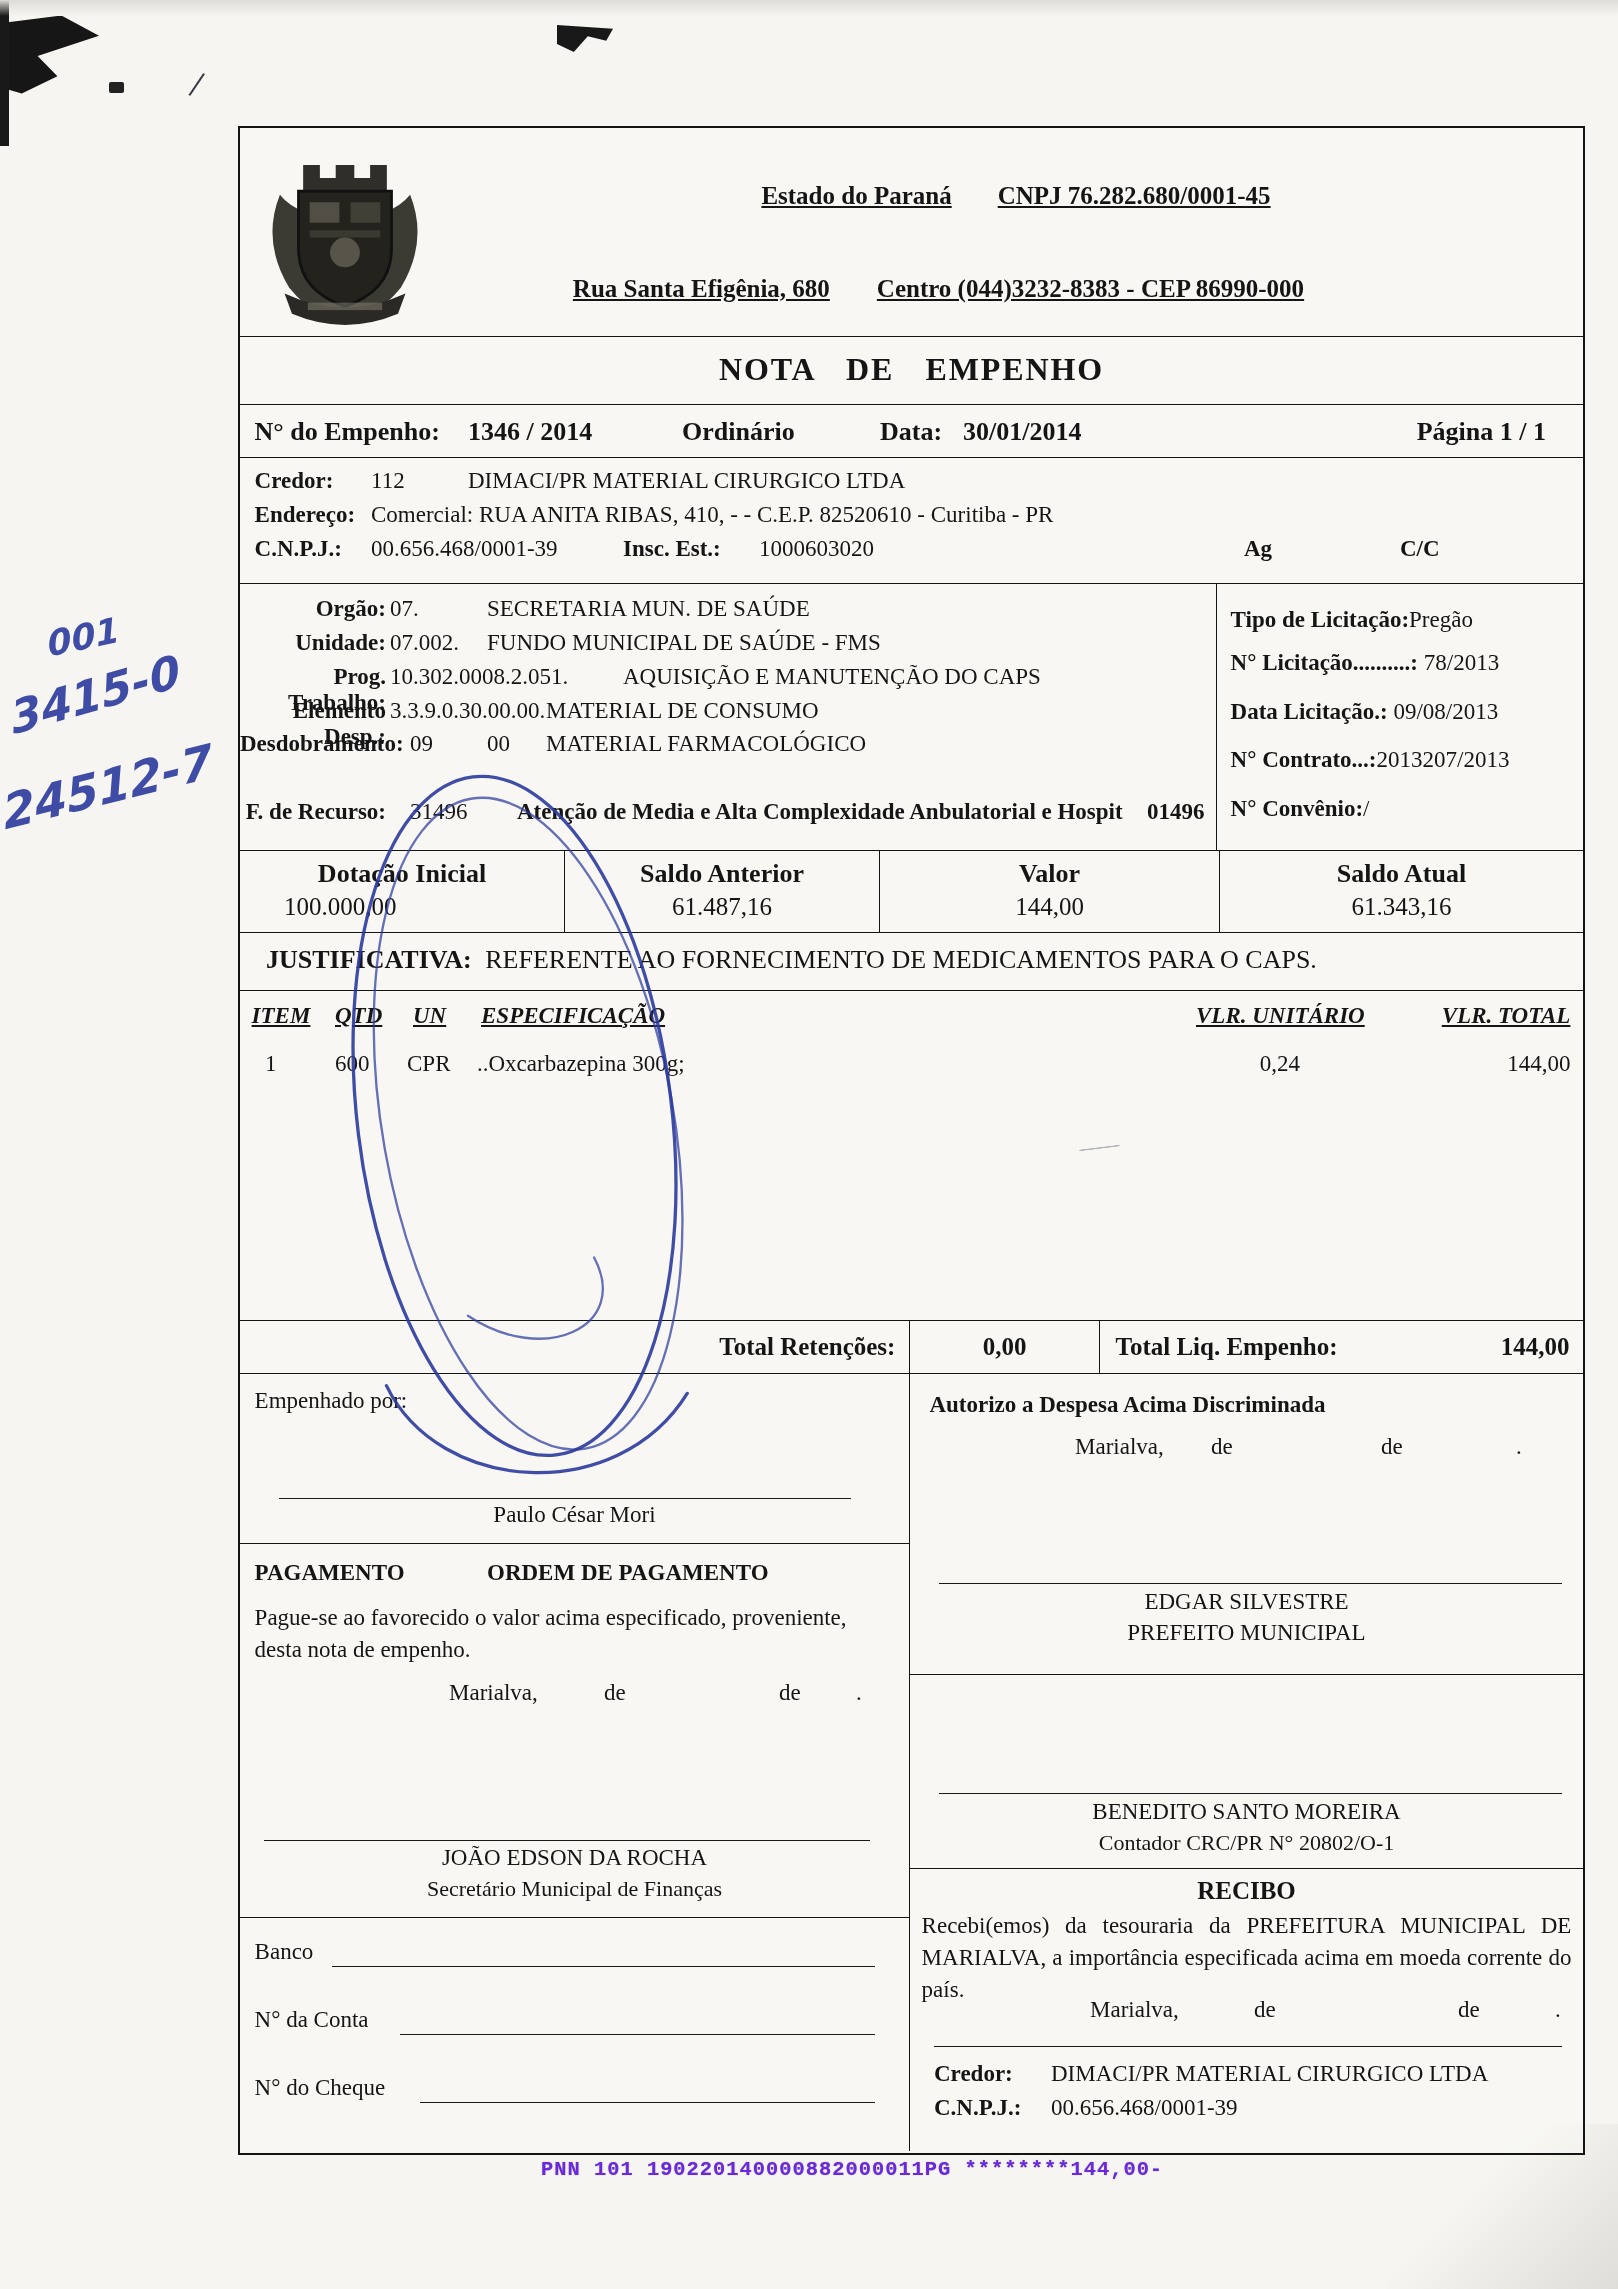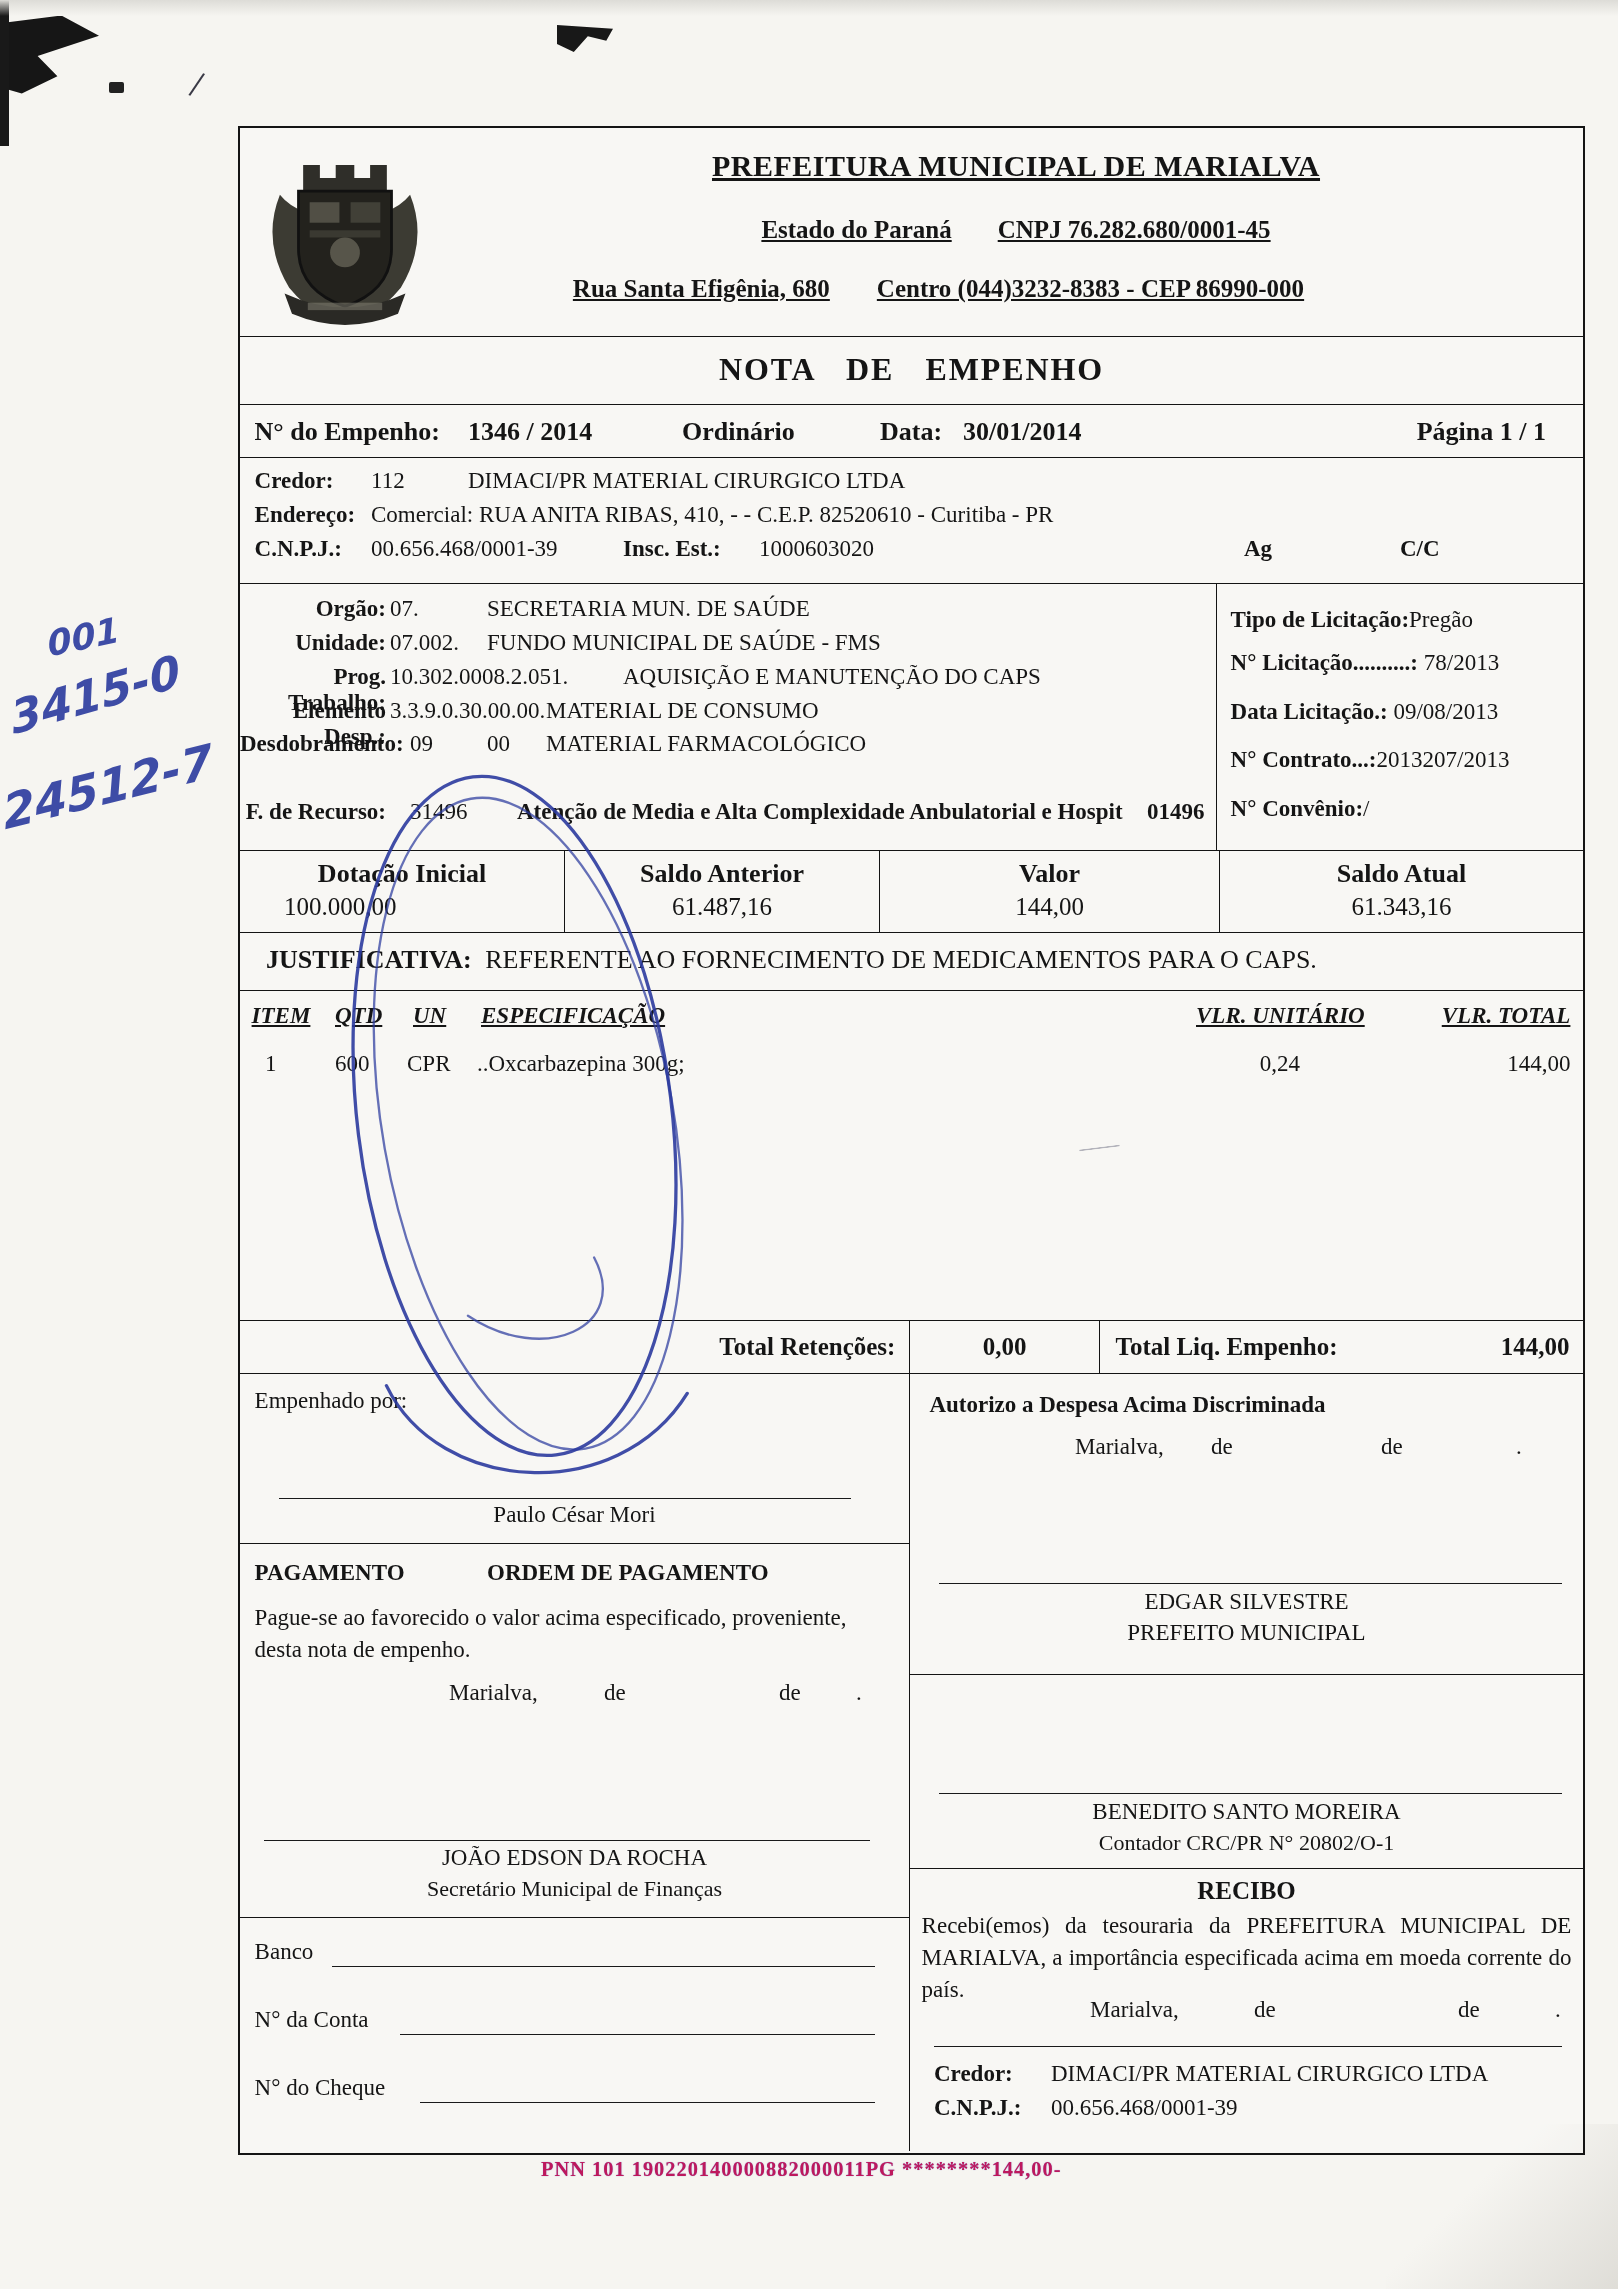--- a/index.html
+++ b/index.html
@@ -111,22 +111,22 @@
   .rb1 { height:301px; } .rb2 { height:194px; } .rb3 { height:281px; }
   .sigline { position:absolute; height:0; border-top:1.9px solid #1a1a1a; }
   .cname { position:absolute; left:0; right:0; text-align:center; }
   .mrow { position:absolute; left:0; right:0; height:29px; }
   .para { position:absolute; line-height:32px; }
   .fillrow { position:absolute; left:0; right:0; height:39px; }
   .fline { position:absolute; height:0; border-bottom:1.9px solid #1a1a1a; top:27px; right:34px; }
 
   
   .dotmatrix { position:absolute; left:541px; top:2158px; z-index:3;
-    font-family:Liberation Serif, serif; font-weight:bold; font-size:20.4px;
-    color:#be185d; letter-spacing:1px; text-shadow:0 0 1px rgba(47,60,184,.55); }
+    font-family:Liberation Mono, monospace; font-weight:bold; font-size:20.4px;
+    color:#6d28d9; letter-spacing:1px; text-shadow:0 0 1px rgba(47,60,184,.55); }
 </style>
 </head>
 <body>
 
 <div class="paper">
 
   <div class="art art-corner"></div>
   <div class="art art-edge"></div>
   <div class="art art-mark1"></div>
   <div class="art art-mark2"></div>
@@ -149,21 +149,20 @@
           <path d="M50 56 h100 v62 q0 45 -50 62 q-50 -17 -50 -62z" fill="#23221d" stroke="#111" stroke-width="3"></path>
           <rect x="62" y="68" width="32" height="22" fill="#5c5b50" opacity=".8"></rect>
           <rect x="106" y="68" width="32" height="22" fill="#49483e" opacity=".8"></rect>
           <path d="M62 98 h76 v8 h-76z" fill="#3a3931"></path>
           <circle cx="100" cy="122" r="16" fill="#6a6759" opacity=".75"></circle>
           <path d="M35 166 q65 30 130 0 l-8 22 q-57 24 -114 0z" fill="#2a2925"></path>
           <rect x="60" y="176" width="80" height="8" fill="#8a887a" opacity=".5"></rect>
         </svg>
       </div>
       <div class="head-text">
-        <div class="h-title">PREFEITURA MUNICIPAL DE MARIALVA</div>
         <div class="h-line2">
           <span class="u">Estado do Paraná</span>
           <span class="u">CNPJ 76.282.680/0001-45</span>
         </div>
         <div class="h-line3">
           <span class="u">Rua Santa Efigênia, 680</span>
           <span class="u">Centro  (044)3232-8383  -  CEP 86990-000</span>
         </div>
       </div>
     </div>

